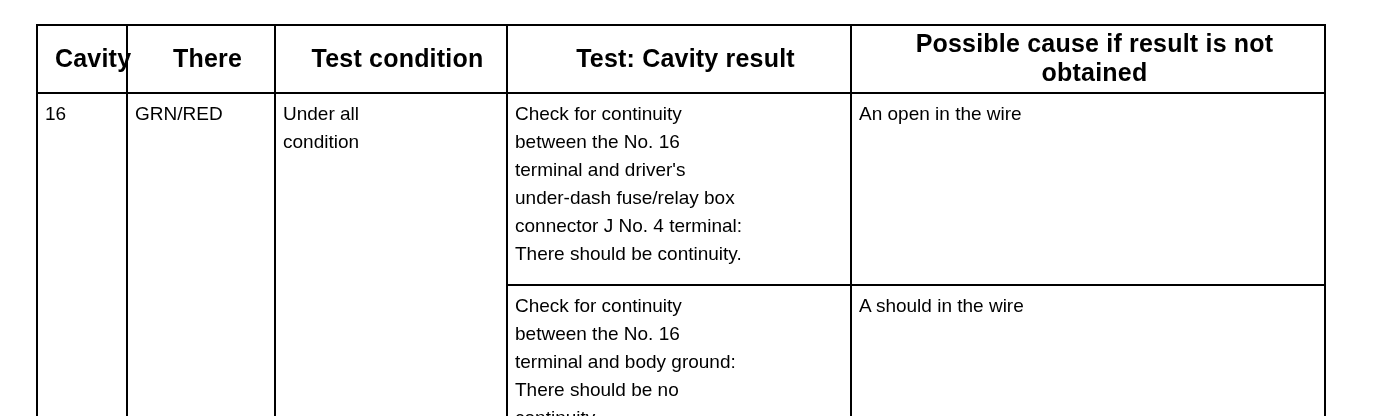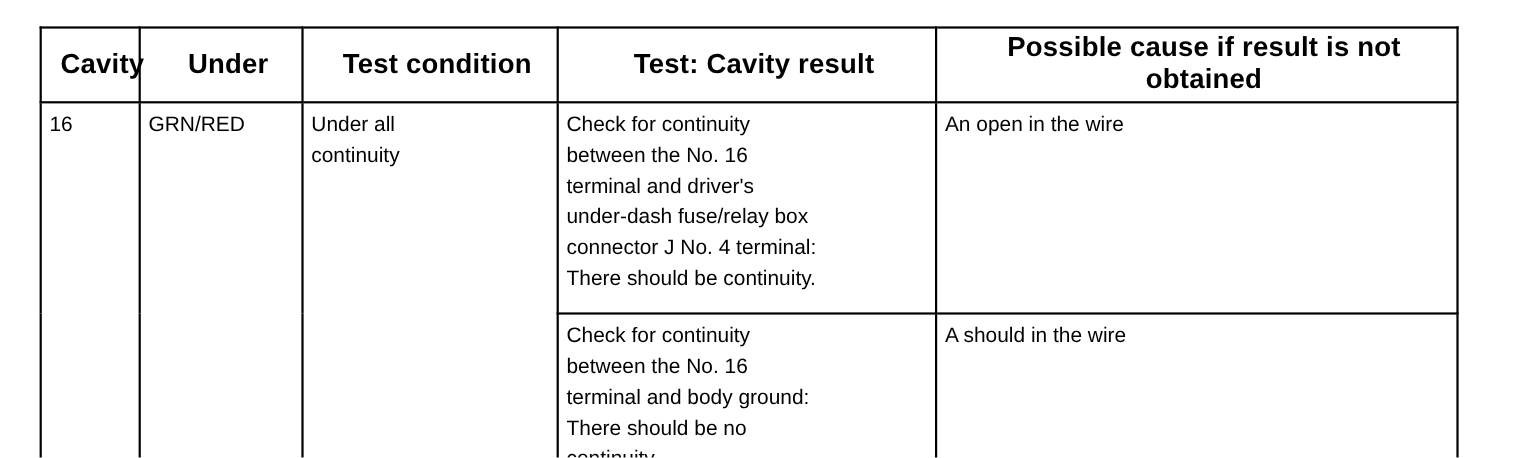--- a/index.html
+++ b/index.html
@@ -87,33 +87,33 @@
       <colgroup>
         <col class="c-cavity">
         <col class="c-wire">
         <col class="c-cond">
         <col class="c-test">
         <col class="c-cause">
       </colgroup>
       <thead>
         <tr>
           <th>Cavity</th>
-          <th>Under</th>
+          <th>There</th>
           <th>Test condition</th>
           <th>Test: Cavity result</th>
           <th>Possible cause if result is not obtained</th>
         </tr>
       </thead>
       <tbody>
         <tr>
           <td class="center" rowspan="2">16</td>
           <td class="center" rowspan="2">GRN/RED</td>
           <td rowspan="2">
               <span class="cell-text">Under all
-continuity</span>
+condition</span>
             </td>
           <td class="sub-high">
               <span class="cell-text">Check for continuity
 between the No. 16
 terminal and driver's
 under-dash fuse/relay box
 connector J No. 4 terminal:
 There should be continuity.</span>
             </td>
           <td class="sub-high">

